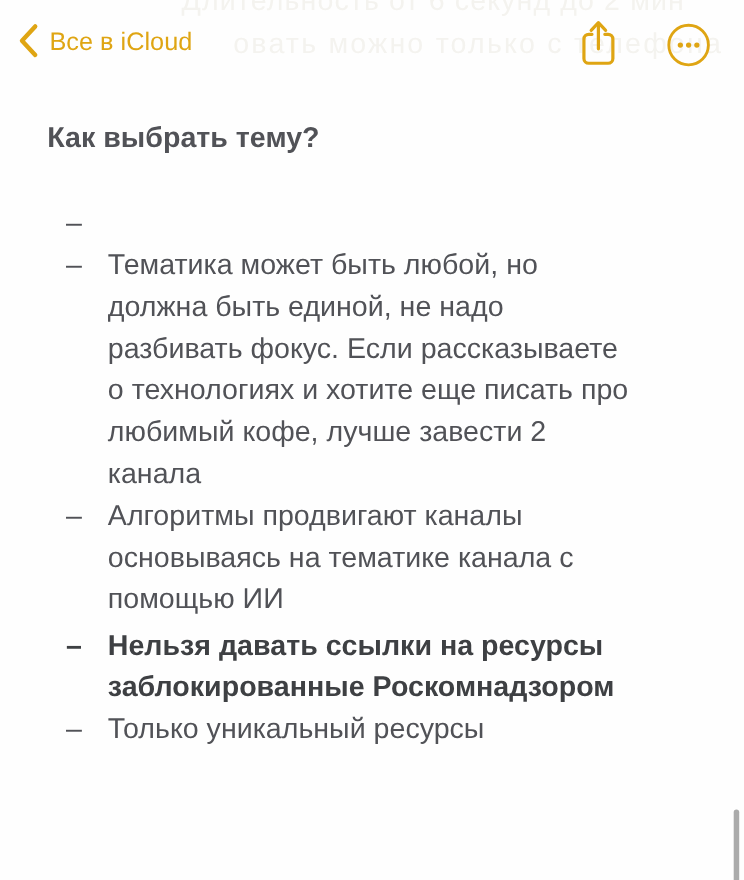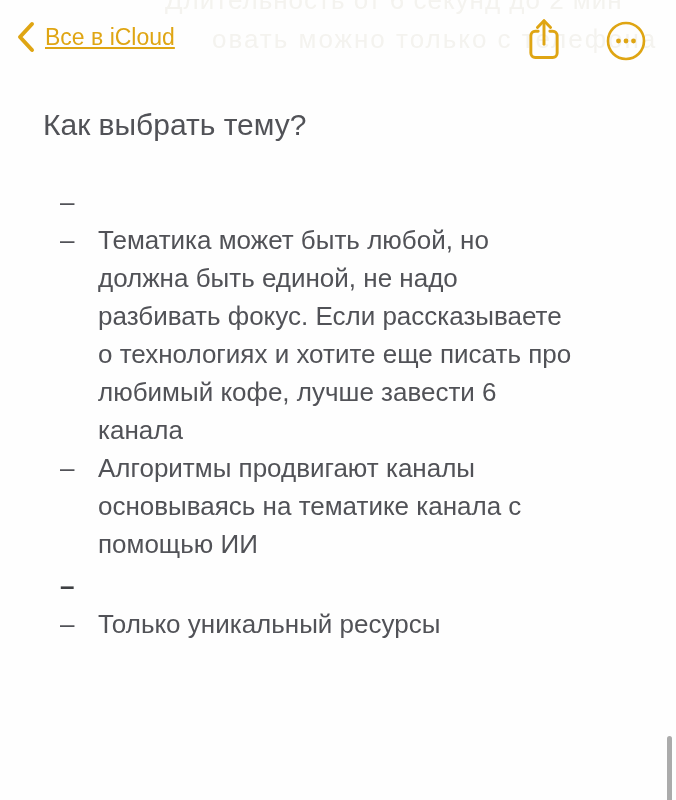--- a/index.html
+++ b/index.html
@@ -38,37 +38,36 @@
     left:16px; top:20px;
     display:flex;
     align-items:center;
     gap:9px;
     cursor:pointer;
   }
   .back-label {
     color:#dfa513;
     font-size:23px;
     line-height:34px;
-    text-decoration:underline;
   }
   .nav-action { position:absolute; cursor:pointer; }
   .share-button { left:525px; top:16px; }
   .more-button  { left:605px; top:20px; }
 
   
   .note-body {
     position:absolute;
     top:0; left:0; right:0;
     padding:106px 45px 0 43px;
     z-index:2;
     color:#515257;
     font-size:26px;
     line-height:38px;
   }
-  .note-heading { font-weight:400; font-size:30px; line-height:38px; }
+  .note-heading { font-weight:700; font-size:26px; line-height:38px; }
   .bullet { display:flex; }
   .bullet .dash {
     flex:none;
     width:55px;
     padding-left:17px;
   }
   .bullet .btext { max-width:480px; }
   .mt-blank1 { margin-top:39px; }
   .mt-blank2 { margin-top:37px; }
   .mt-tiny   { margin-top:4px; }
@@ -130,30 +129,31 @@
 
   <div class="note-heading">Как выбрать тему?</div>
 
   <div class="bullet mt-blank1">
     <span class="dash">–</span>
   </div>
 
 
   <div class="bullet">
     <span class="dash">–</span>
-    <span class="btext">Тематика может быть любой, но должна быть единой, не надо разбивать фокус. Если рассказываете о технологиях и хотите еще писать про любимый кофе, лучше завести 6 канала</span>
+    <span class="btext">Тематика может быть любой, но должна быть единой, не надо разбивать фокус. Если рассказываете о технологиях и хотите еще писать про любимый кофе, лучше завести 2 канала</span>
   </div>
 
   <div class="bullet">
     <span class="dash">–</span>
     <span class="btext">Алгоритмы продвигают каналы основываясь на тематике канала с помощью ИИ</span>
   </div>
 
   <div class="bullet bold-item mt-tiny">
     <span class="dash">–</span>
+    <span class="btext">Нельзя давать ссылки на ресурсы заблокированные Роскомнадзором</span>
   </div>
 
   <div class="bullet">
     <span class="dash">–</span>
     <span class="btext">Только уникальный ресурсы</span>
   </div>
 
 </main>
 
 <div class="scrollbar-thumb"></div>

